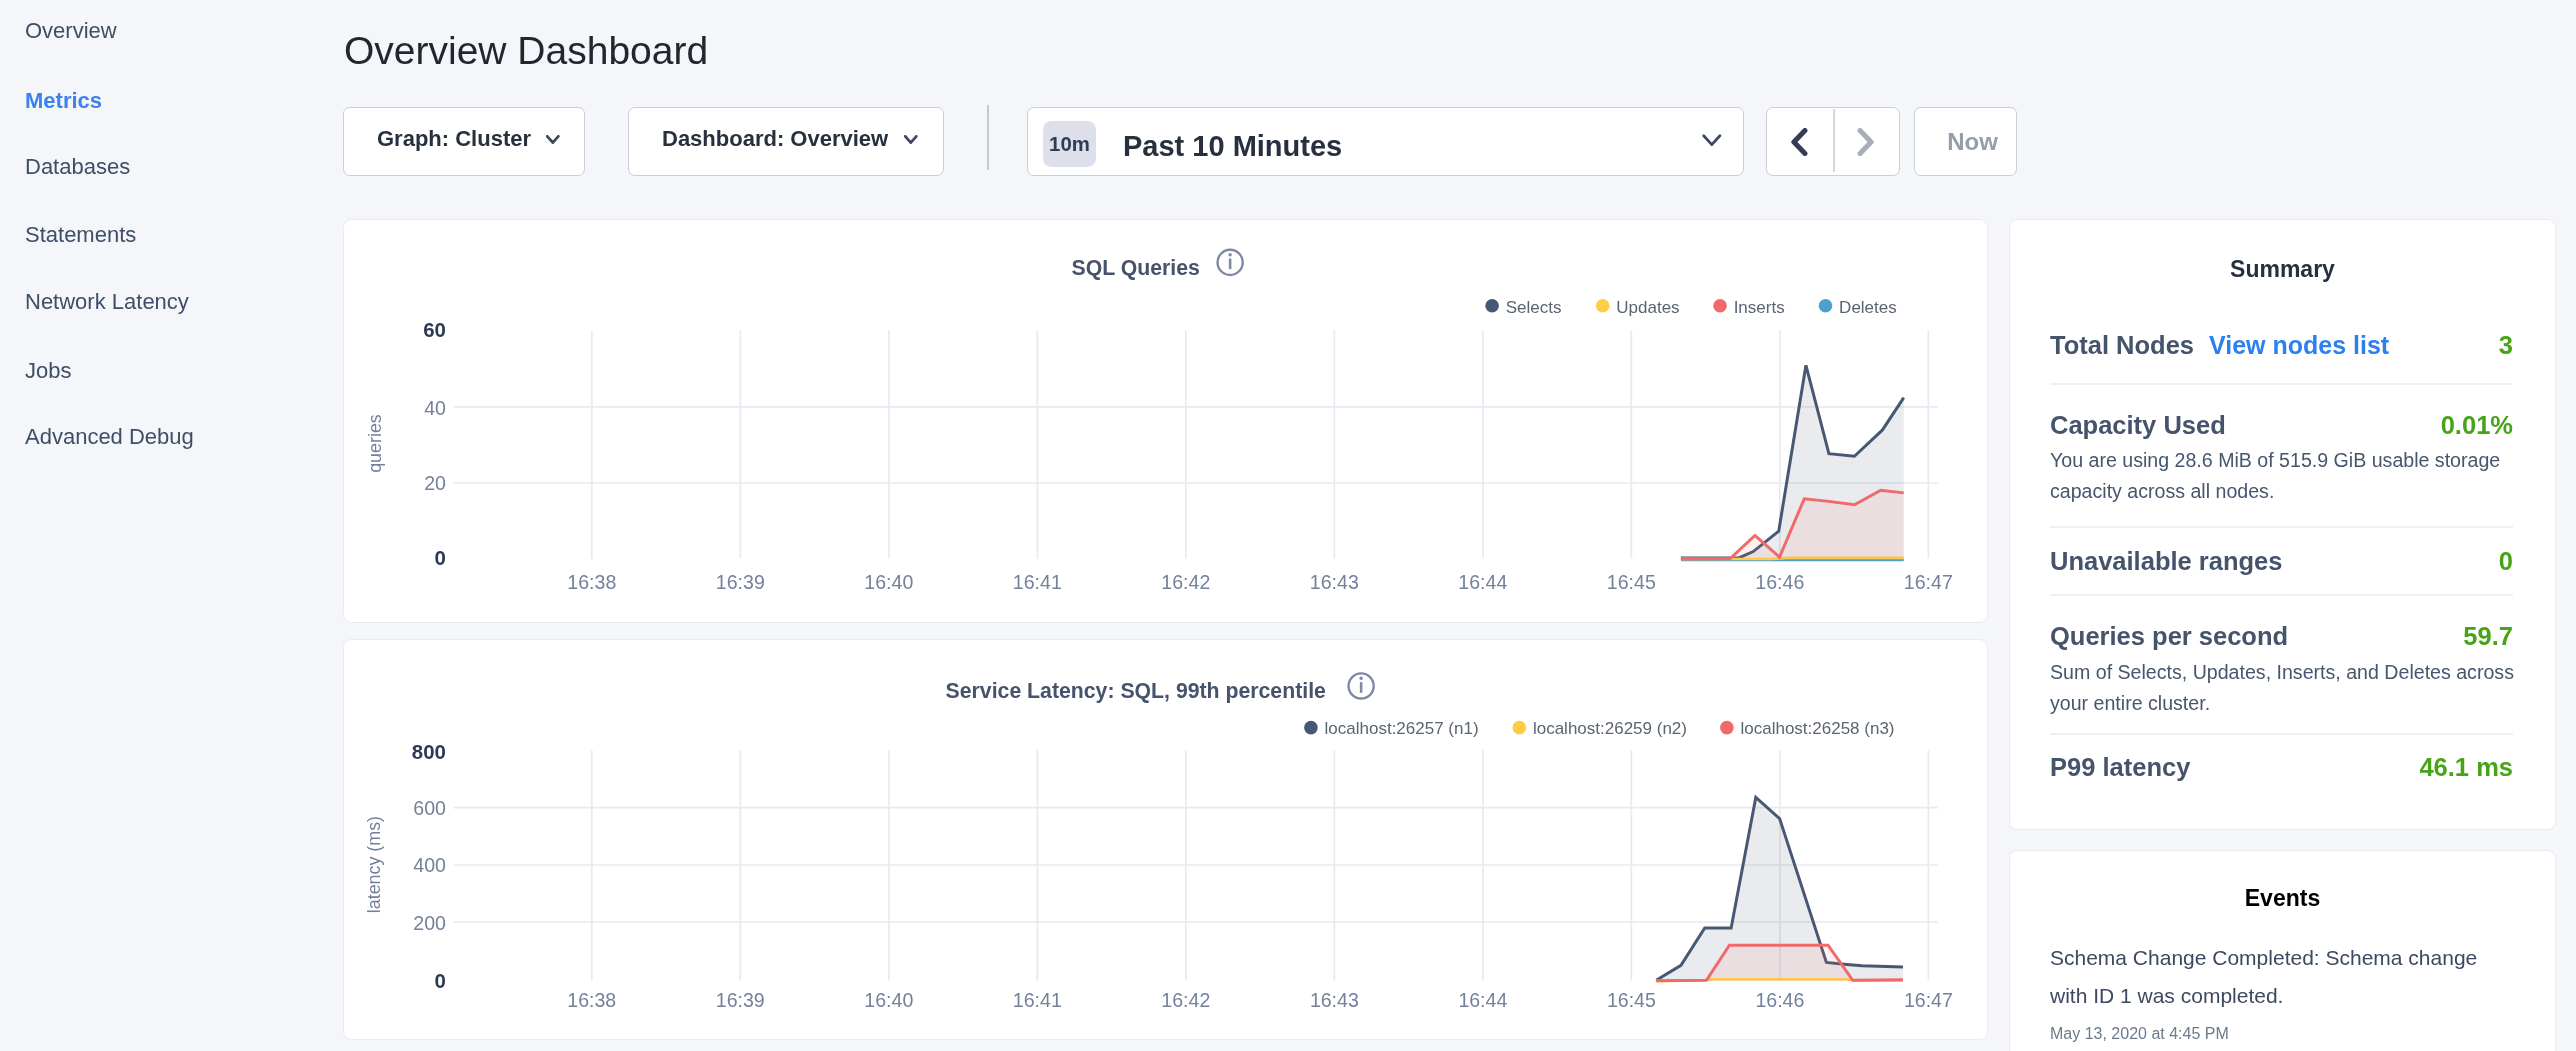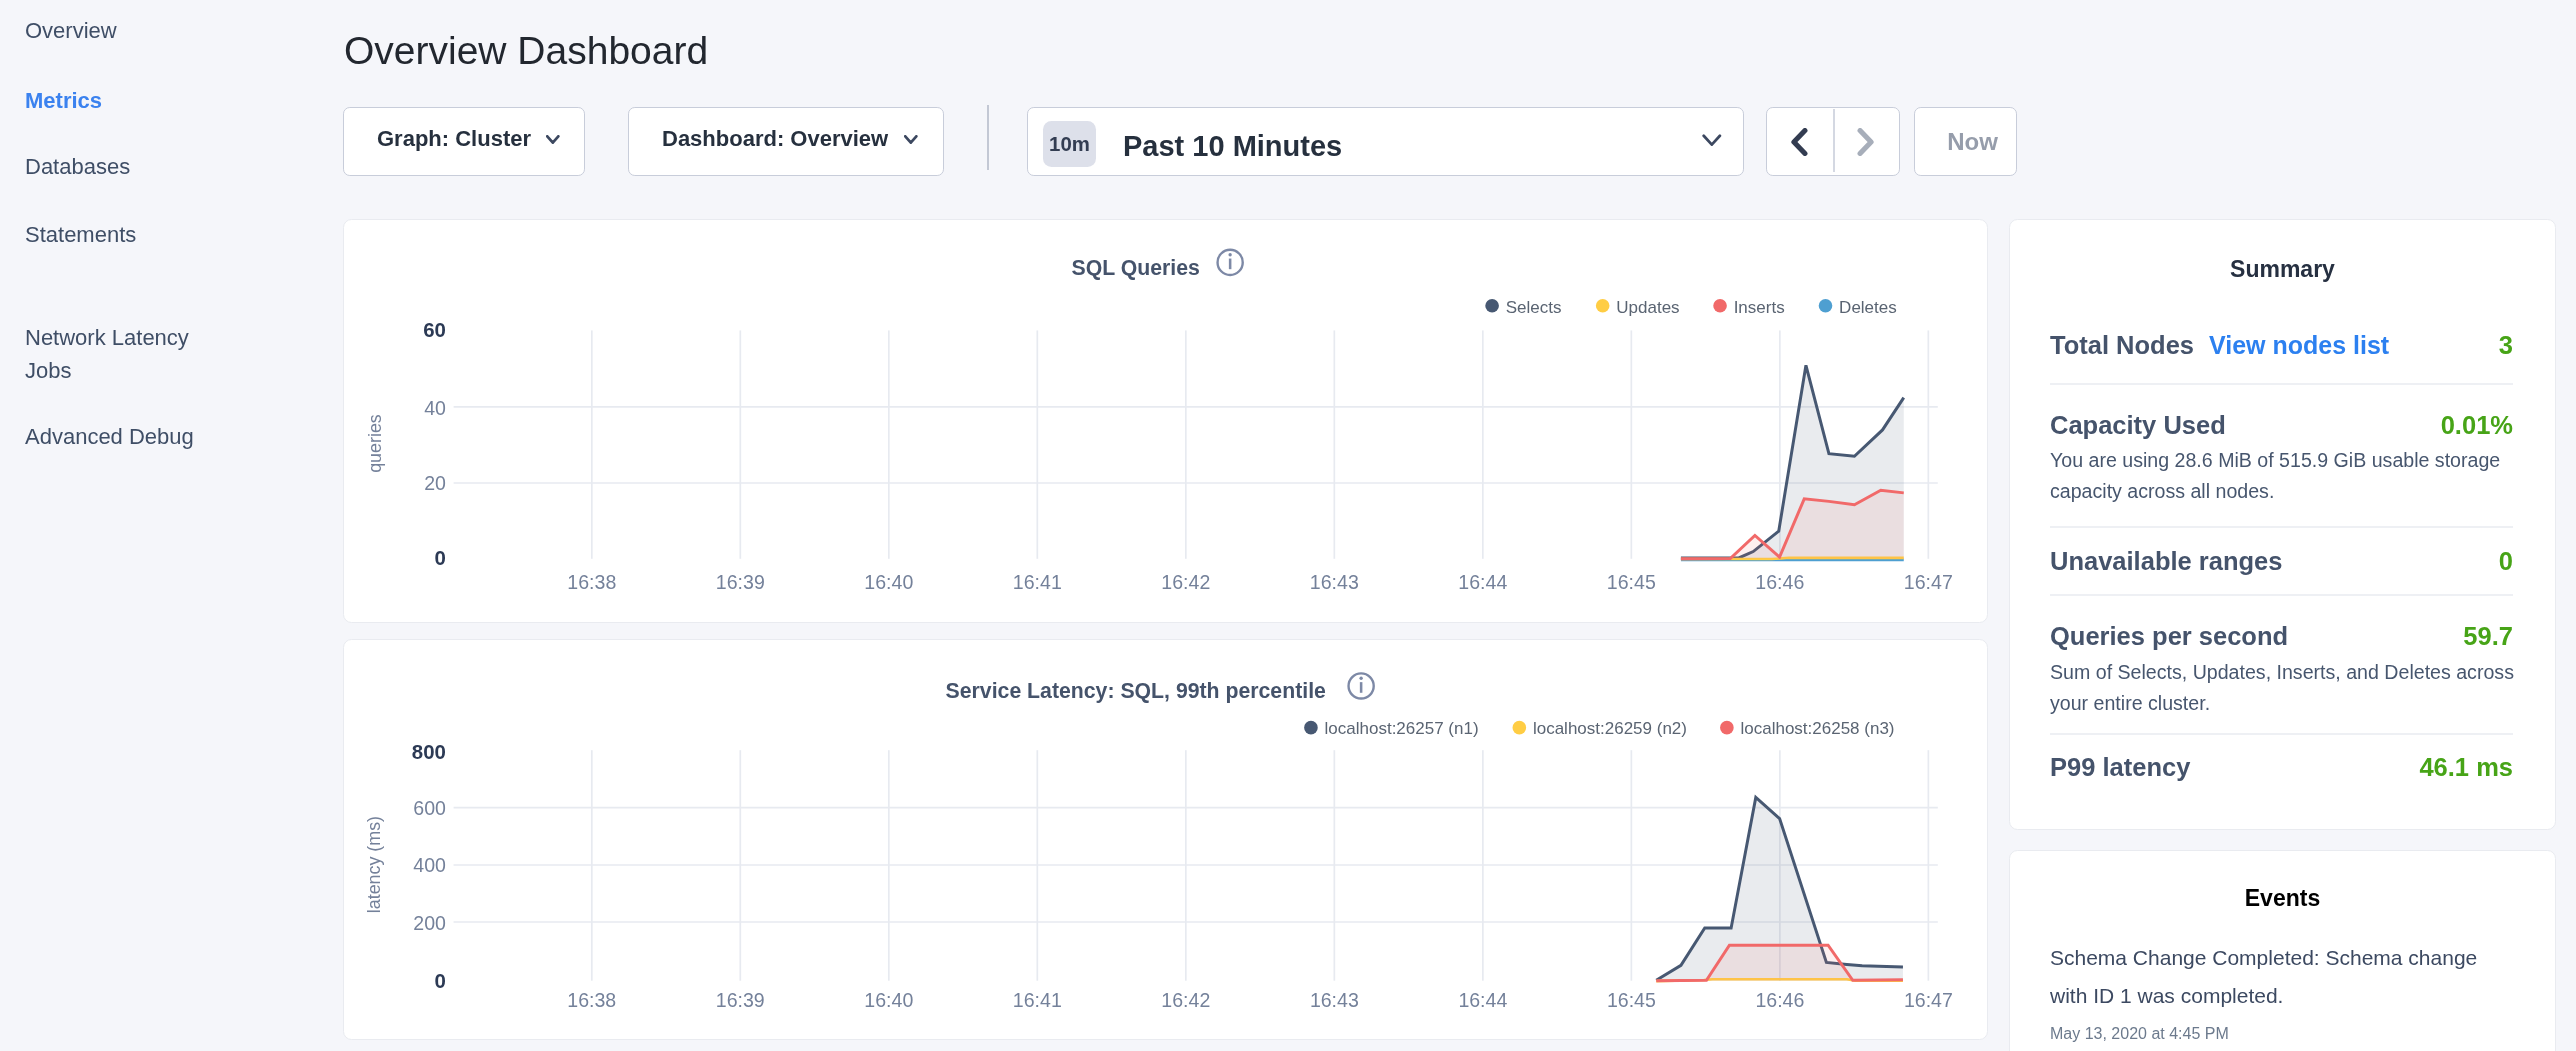--- a/index.html
+++ b/index.html
@@ -17,21 +17,21 @@
   .sval { position:absolute; right:0; font-weight:bold; font-size:25.5px; line-height:1; color:#47a417; }
   .sdesc { position:absolute; left:0; font-size:19.6px; color:#47566e; }
 </style>
 </head>
 <body>
 
   <div class="nav-item" style="top:19.6px;">Overview</div>
   <div class="nav-item nav-active" style="top:90px;">Metrics</div>
   <div class="nav-item" style="top:156px;">Databases</div>
   <div class="nav-item" style="top:224px;">Statements</div>
-  <div class="nav-item" style="top:291px;margin-top:36px;">Network Latency</div>
+  <div class="nav-item" style="top:291px;">Network Latency</div>
   <div class="nav-item" style="top:360px;">Jobs</div>
   <div class="nav-item" style="top:426px;">Advanced Debug</div>
 
   <div class="abs" style="left:344px; top:31px; font-size:39px; color:#22272f; line-height:1;">Overview Dashboard</div>
 
   <div class="btn" style="left:343px; top:107px; width:242px; height:69px;"></div>
   <div class="btn-label" style="left:377px; top:128px;">Graph: Cluster</div>
   <svg class="abs" style="left:546px; top:135px;" width="13.6" height="9.4" viewBox="0 0 16 11">
     <path d="M1.5 1.5 L8 9 L14.5 1.5" fill="none" stroke="#3c4860" stroke-width="3.2" stroke-linecap="round" stroke-linejoin="round"></path>
   </svg>

